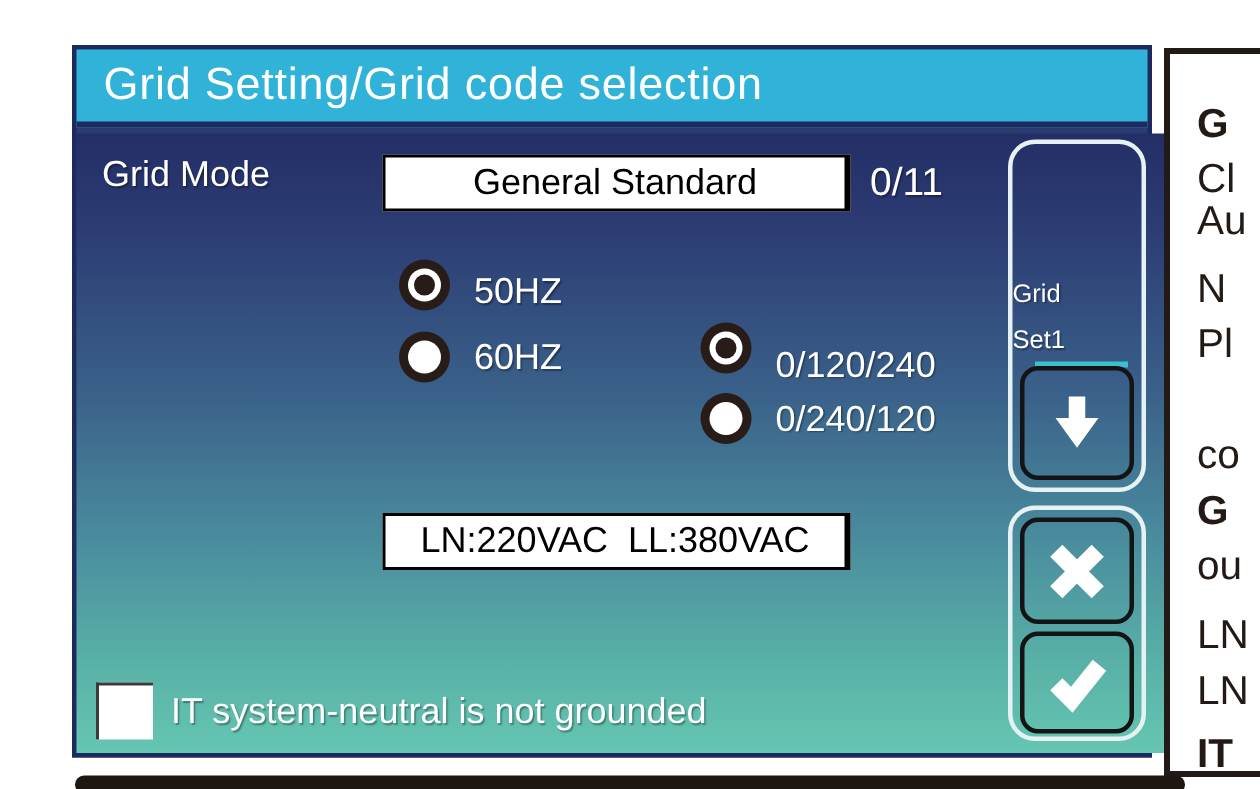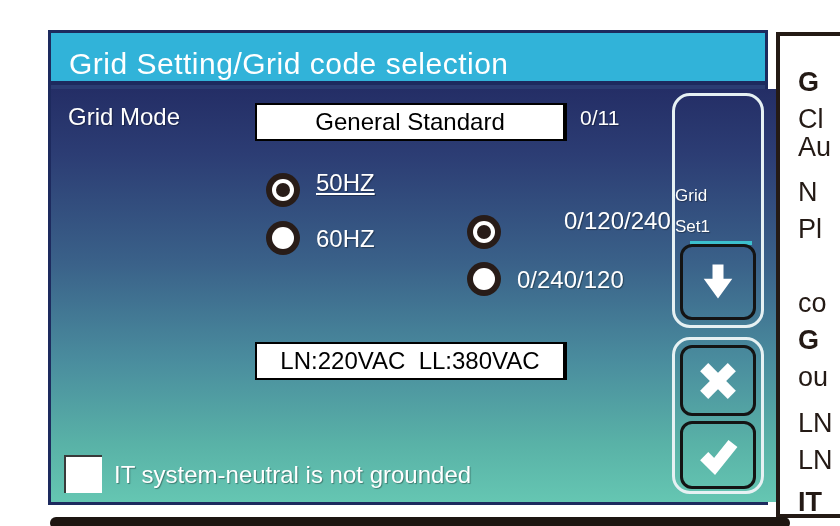--- a/index.html
+++ b/index.html
@@ -10,42 +10,42 @@
   }
 
   
   .panel {
     position:absolute; left:48px; top:30px; width:720px; height:475px;
     border:3px solid #1d2a5e; background:#2b3c72;
   }
   .title-bar {
     position:absolute; left:0; top:0; width:714px; height:52px;
     background:#31b3d9; border-bottom:4px solid #1d2a5e;
-    display:flex; align-items:flex-end; padding-left:18px;
+    display:flex; align-items:center; padding-left:18px;
   }
   .title-bar h1 {
     font-size:30px; font-weight:400; color:#ffffff; letter-spacing:0.5px;
   }
   .content {
     position:absolute; left:0; top:56px; width:727px; height:413px;
     background:linear-gradient(180deg,#242e66 0%, #2c3d74 16%, #3a6189 42%,
                #4a8d9e 66%, #59b2a7 86%, #65c6b2 100%);
   }
   .lbl {
     position:absolute; color:#ffffff; font-size:24px;
     text-shadow:1px 1px 1px rgba(0,0,0,0.35); white-space:nowrap;
   }
   .value-box {
     position:absolute; width:312px; height:38px; background:#ffffff;
     border:2px solid #000000; border-right-width:4px;
     display:flex; align-items:center; justify-content:center;
     font-size:24px; color:#000000; white-space:pre;
   }
   .counter {
-    position:absolute; color:#ffffff; font-size:21px;
+    position:absolute; color:#ffffff; font-size:26px;
     text-shadow:1px 1px 1px rgba(0,0,0,0.35);
   }
 
   
   .radio {
     position:absolute; width:34px; height:34px; border-radius:50%;
     background:#281c18; display:flex; align-items:center; justify-content:center;
   }
   .radio .radio-inner {
     width:22px; height:22px; border-radius:50%; background:#ffffff;
@@ -109,32 +109,32 @@
   <div class="content">
 
     <div class="lbl" style="left:17px; top:14px;">Grid Mode</div>
     <div class="value-box" style="left:204px; top:14px;">General Standard</div>
     <div class="counter" style="left:529px; top:17px;">0/11</div>
 
 
     <div class="radio on" style="left:215px; top:84px;">
       <div class="radio-inner"></div>
     </div>
-    <div class="lbl" style="left:265px; top:80px;text-decoration:underline;">50HZ</div>
+    <div class="lbl" style="left:265px; top:92px;">50HZ</div>
 
     <div class="radio" style="left:215px; top:132px;">
       <div class="radio-inner"></div>
     </div>
     <div class="lbl" style="left:265px; top:136px;">60HZ</div>
 
 
     <div class="radio on" style="left:416px; top:126px;">
       <div class="radio-inner"></div>
     </div>
-    <div class="lbl" style="left:466px; top:118px;margin-left:47px;">0/120/240</div>
+    <div class="lbl" style="left:466px; top:141px;">0/120/240</div>
 
     <div class="radio" style="left:416px; top:173px;">
       <div class="radio-inner"></div>
     </div>
     <div class="lbl" style="left:466px; top:177px;">0/240/120</div>
 
     <div class="value-box" style="left:204px; top:253px;">LN:220VAC  LL:380VAC</div>
 
     <div class="checkbox" style="left:13px; top:366px;"></div>
     <div class="lbl" style="left:63px; top:372px;text-align:center;">IT system-neutral is not grounded</div>

